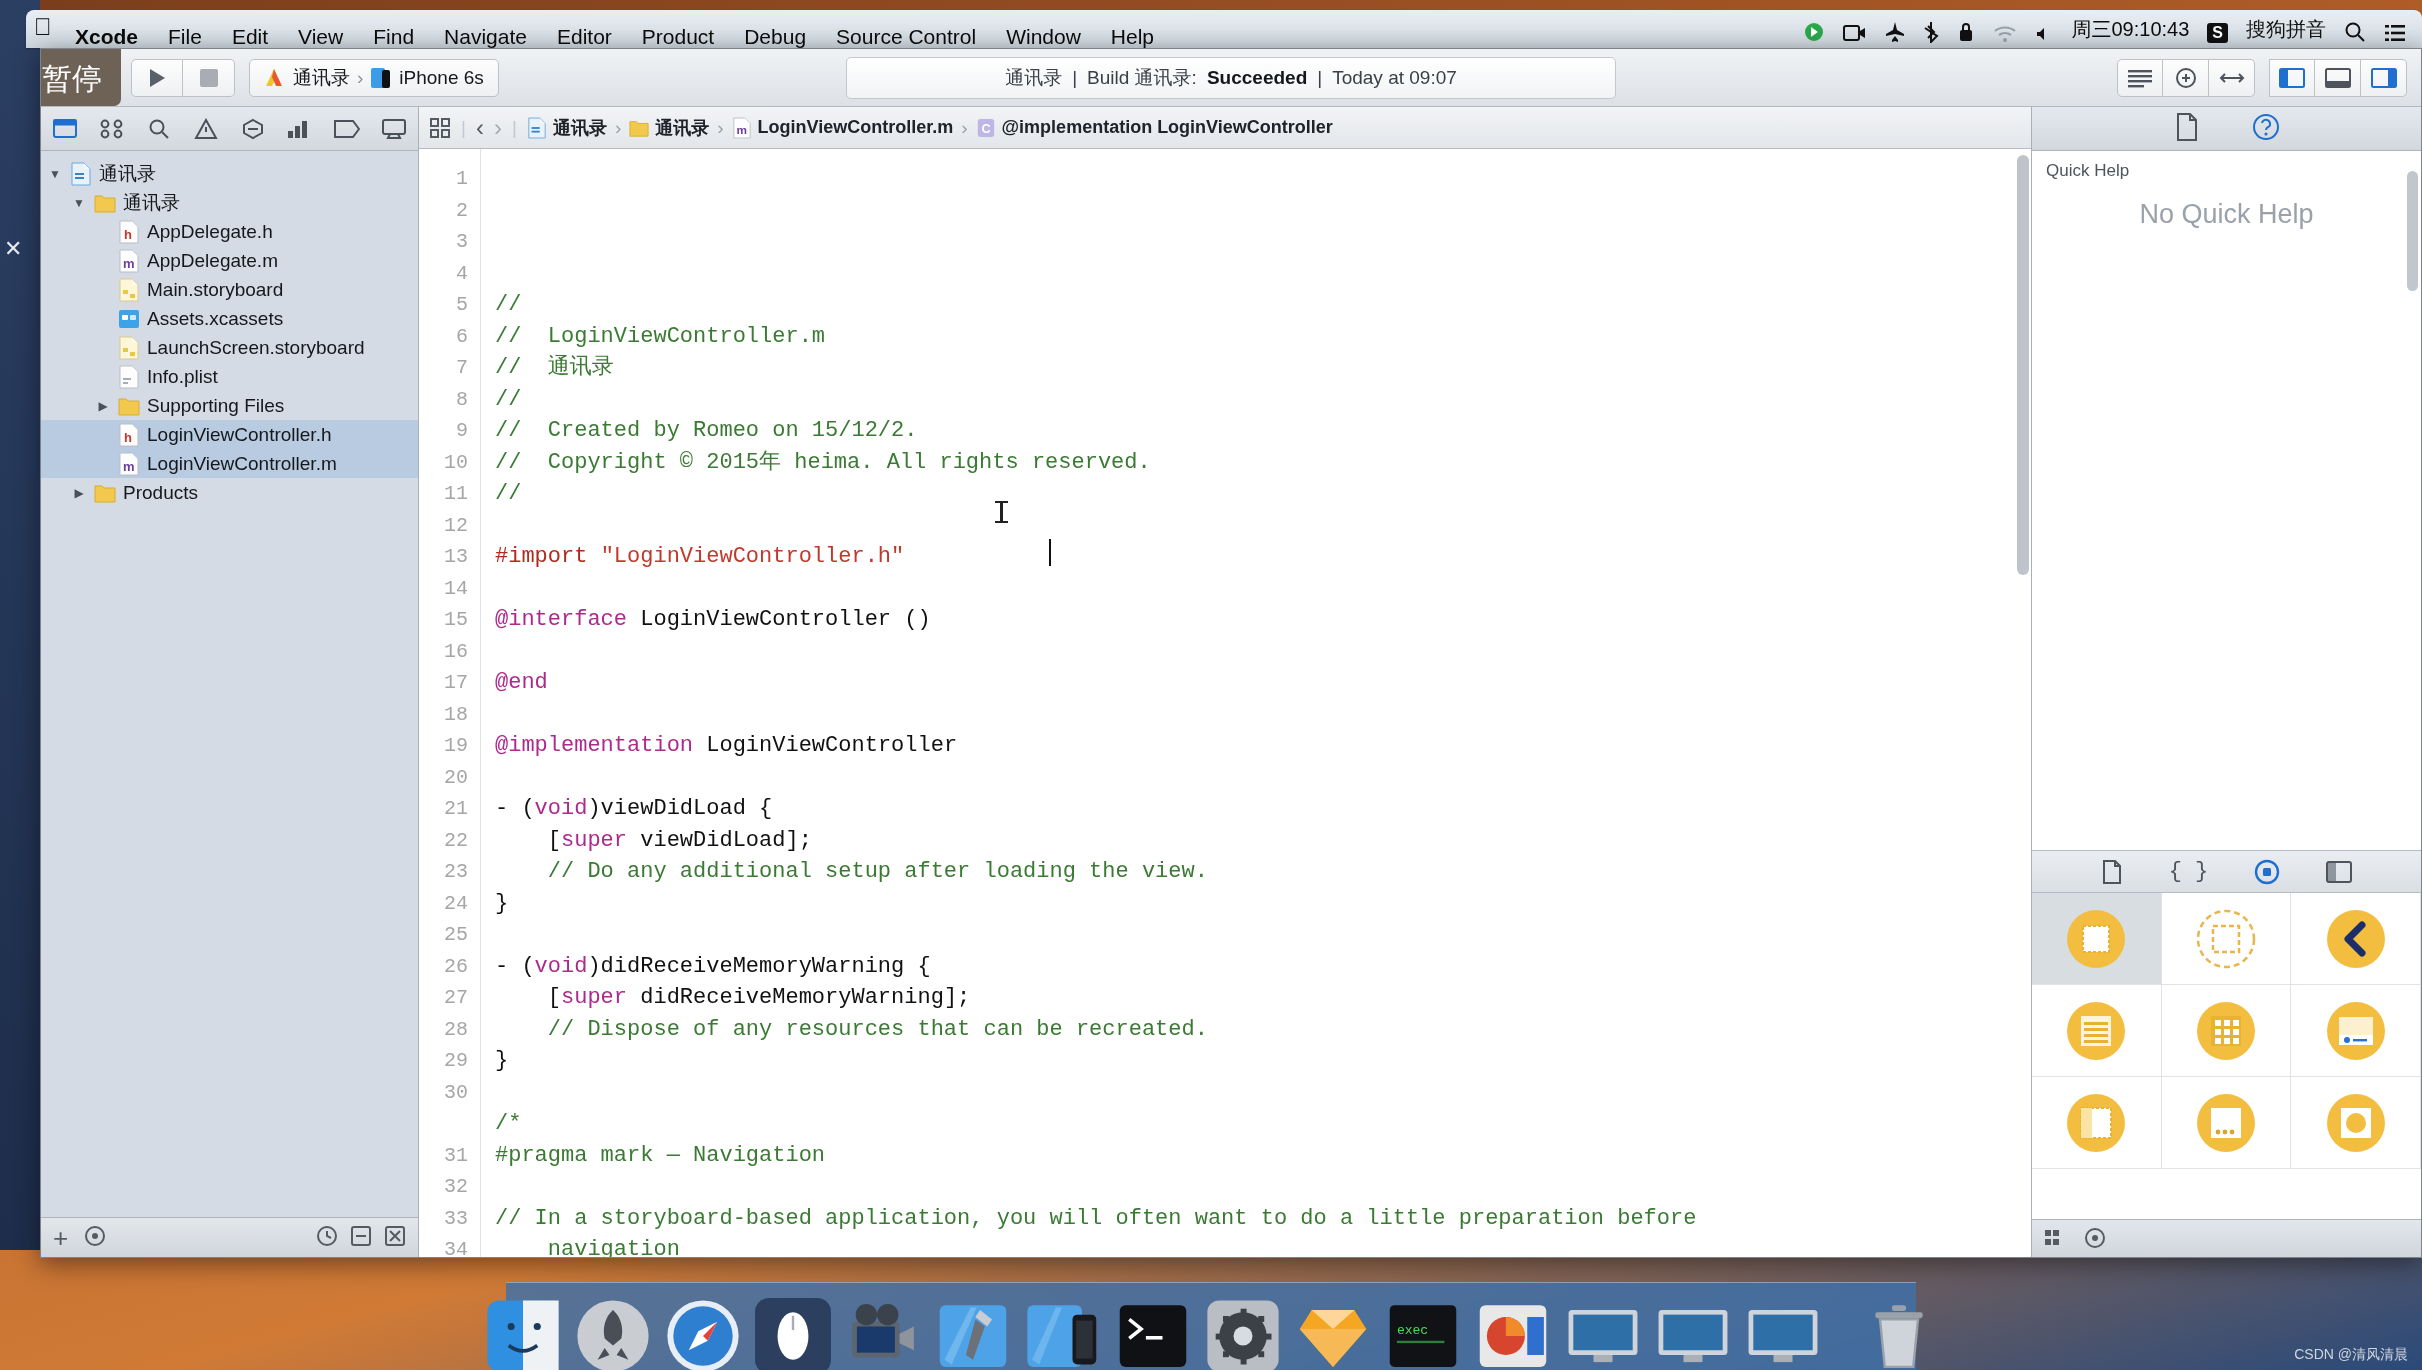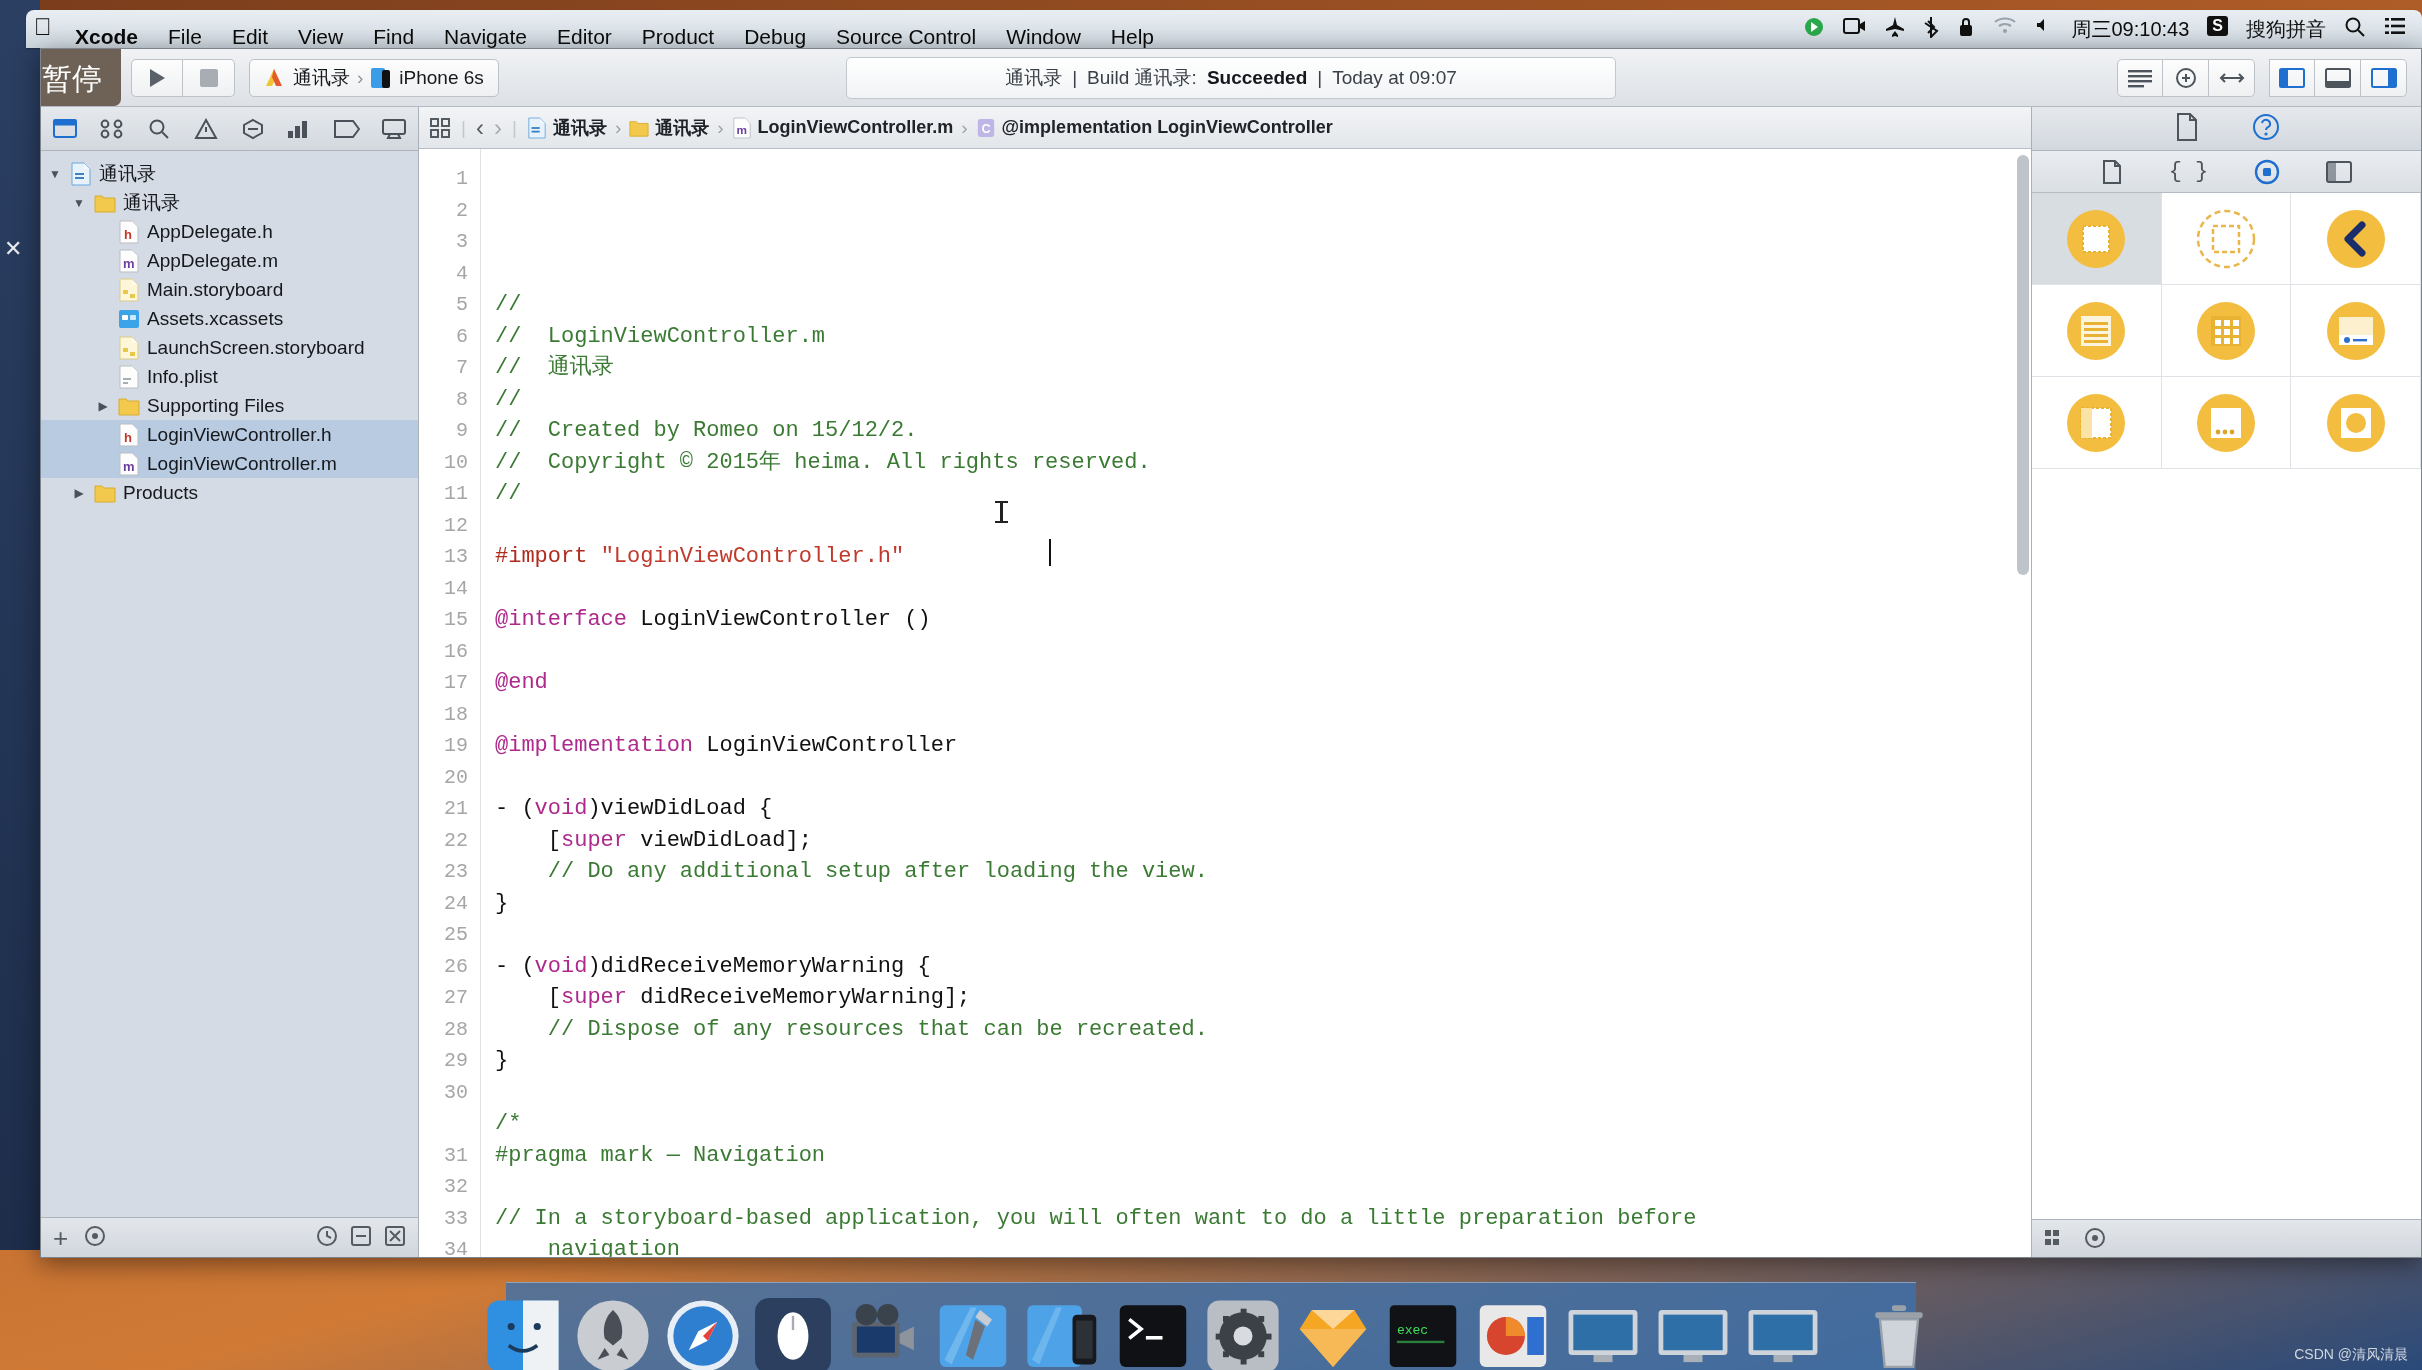--- a/index.html
+++ b/index.html
@@ -16,21 +16,21 @@
     background:linear-gradient(180deg,#2b3f63,#1d2d4a); }
 
   
   #menubar { position:absolute; left:26px; top:10px; width:2396px; height:38px;
     background:linear-gradient(180deg,#e9eef3,#cfd8e0);
     border-top-left-radius:8px; border-top-right-radius:8px;
     display:flex; align-items:center; box-shadow:0 1px 2px rgba(0,0,0,.3); }
   .mb-apple { width:34px; text-align:center; font-size:24px; color:#111; line-height:1; padding-bottom:4px;}
   .mb-item { padding:0 15px; font-size:21px; color:#0b0b0b; line-height:38px; white-space:nowrap;margin-top:16px; }
   .mb-item.bold { font-weight:bold; }
-  #mb-right { margin-left:auto; display:flex; align-items:flex-start; padding-right:16px; gap:18px; }
+  #mb-right { margin-left:auto; display:flex; align-items:flex-end; padding-right:16px; gap:18px; }
   .mb-stat { font-size:20px; color:#141414; display:flex; align-items:center; }
   .mb-clock { font-size:20px; color:#0c0c0c; }
 
   
   #xcode { position:absolute; left:40px; top:48px; width:2382px; height:1210px;
     background:#d6dbe1; border:1px solid #7d848c;
     box-shadow:0 6px 24px rgba(0,0,0,.45); overflow:hidden; }
 
   
   #xc-toolbar { height:58px; background:linear-gradient(180deg,#f0f2f4,#dde1e6);
@@ -614,20 +614,25 @@
               <path d="M4 1h12l6 6v20H4z" fill="none" stroke="#4d545c" stroke-width="2"></path>
               <path d="M16 1v6h6" fill="none" stroke="#4d545c" stroke-width="2"></path>
             </svg></span>
         <span>
           <svg width="28" height="28" viewBox="0 0 28 28">
               <circle cx="14" cy="14" r="12" fill="none" stroke="#1f6fd0" stroke-width="2"></circle>
               <path d="M10 10a4 4 0 118 2c0 2-4 2-4 5" fill="none" stroke="#1f6fd0" stroke-width="2"></path>
               <circle cx="14" cy="21" r="1.6" fill="#1f6fd0"></circle>
             </svg></span>
       </div>
+      <div id="qh">
+        <div id="qh-title">Quick Help</div>
+        <div id="qh-empty">No Quick Help</div>
+        <div id="util-vscroll"></div>
+      </div>
       <div id="lib-tabs">
         <span class="libtab">
           <svg width="22" height="24" viewBox="0 0 22 24">
               <path d="M3 1h11l5 5v17H3z" fill="none" stroke="currentColor" stroke-width="2"></path>
               <path d="M14 1v5h5" fill="none" stroke="currentColor" stroke-width="2"></path>
             </svg>
           </span>
         <span class="libtab" style="font-size:22px;font-family:'Liberation Mono',monospace;">{ }</span>
         <span class="libtab on">
           <svg width="26" height="26" viewBox="0 0 26 26">

